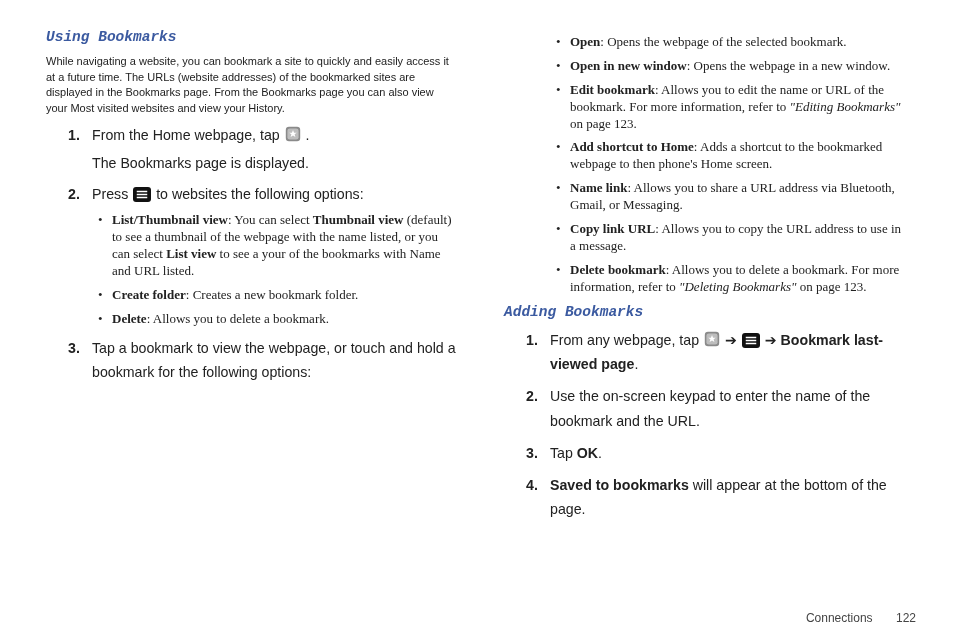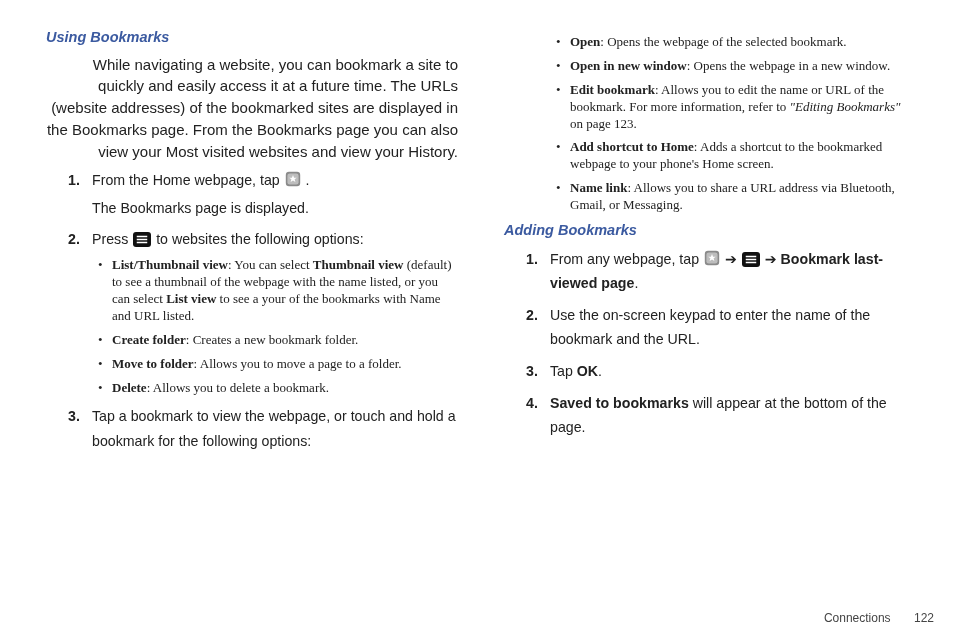--- a/index.html
+++ b/index.html
@@ -15,34 +15,33 @@
     width: 954px;
     height: 636px;
     box-sizing: border-box;
     padding: 28px 38px 10px 46px;
     position: relative;
     column-count: 2;
     column-gap: 46px;
     column-fill: auto;
   }
   .h3 {
-    font-family: Liberation Sans, sans-serif;
+    font-family: Liberation Mono, monospace;
     font-style: italic;
     font-weight: bold;
     color: #3b5aa0;
     font-size: 14.5px;
     margin: 0 0 6px 0;
     break-after: avoid;
   }
   .para {
     margin: 0 0 6px 0;
-    font-size: 15px;
+    font-size: 11px;
     line-height: 1.45;
     break-inside: avoid-column;
-    text-align: right;
   }
   ol.steps {
     margin: 4px 0 4px 0;
     padding: 0 0 0 46px;
     counter-reset: step;
     list-style: none;
   }
   ol.steps > li {
     counter-increment: step;
     position: relative;
@@ -94,21 +93,21 @@
   }
   .icon.small {
     width: 16px; height: 16px; vertical-align: -2px;
   }
   .arrow {
     font-family: Arial, sans-serif;
   }
   .footer {
     position: absolute;
     bottom: 10px;
-    right: 20px;
+    right: 38px;
     font-size: 12px;
     color: #444;
   }
   .footer .sec { margin-right: 20px; }
   .break { break-before: column; }
 </style>
 </head>
 <body>
 
 <div class="page">
@@ -144,23 +143,20 @@
       <span> to websites the following options:</span>
 
       <ul class="bullets nested" style="margin-top:6px;">
         <li>
           <span class="bold">List/Thumbnail view</span><span>: You can select </span><span class="bold">Thumbnail view</span><span> (default) to see a thumbnail of the webpage with the name listed, or you can select </span><span class="bold">List view</span><span> to see a your of the bookmarks with Name and URL listed.</span>
         </li>
         <li>
           <span class="bold">Create folder</span><span>: Creates a new bookmark folder.</span>
         </li>
         <li>
-          <span class="bold">Move to folder</span><span>: Allows you to move a page to a folder.</span>
-        </li>
-        <li>
           <span class="bold">Delete</span><span>: Allows you to delete a bookmark.</span>
         </li>
       </ul>
     </li>
 
     <li>
       <span>Tap a bookmark to view the webpage, or touch and hold a bookmark for the following options:</span>
     </li>
   </ol>
 
@@ -170,24 +166,30 @@
     <li>
       <span class="bold">Open</span><span>: Opens the webpage of the selected bookmark.</span>
     </li>
     <li>
       <span class="bold">Open in new window</span><span>: Opens the webpage in a new window.</span>
     </li>
     <li>
       <span class="bold">Edit bookmark</span><span>: Allows you to edit the name or URL of the bookmark. For more information, refer to </span><span class="ital">"Editing Bookmarks"</span><span> on page 123.</span>
     </li>
     <li>
-      <span class="bold">Add shortcut to Home</span><span>: Adds a shortcut to the bookmarked webpage to your phone's Home screen.</span>
+      <span class="bold">Add shortcut to Home</span><span>: Adds a shortcut to the bookmarked webpage to then phone's Home screen.</span>
     </li>
     <li>
       <span class="bold">Name link</span><span>: Allows you to share a URL address via Bluetooth, Gmail, or Messaging.</span>
+    </li>
+    <li>
+      <span class="bold">Copy link URL</span><span>: Allows you to copy the URL address to use in a message.</span>
+    </li>
+    <li>
+      <span class="bold">Delete bookmark</span><span>: Allows you to delete a bookmark. For more information, refer to </span><span class="ital">"Deleting Bookmarks" </span><span> on page 123.</span>
     </li>
   </ul>
 
   <div class="h3" style="margin-top:6px;">Adding Bookmarks</div>
 
   <ol class="steps">
     <li>
       <span>From any webpage, tap </span>
       <span class="icon small">
         <svg viewBox="0 0 20 20">

